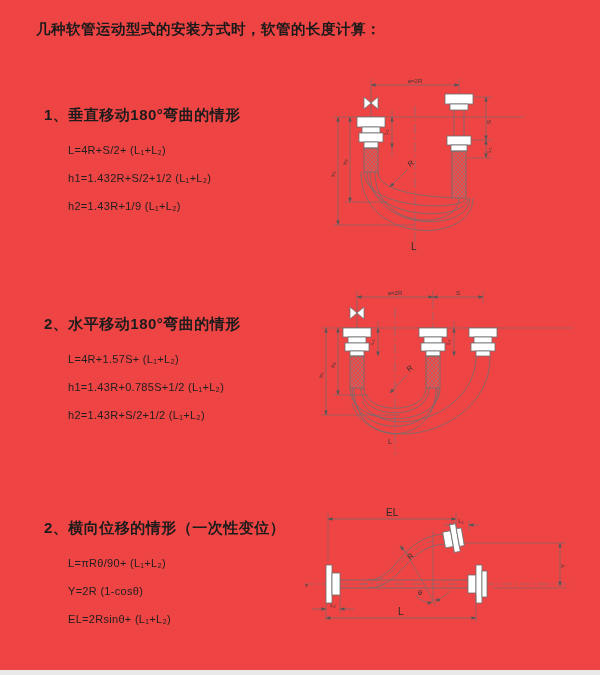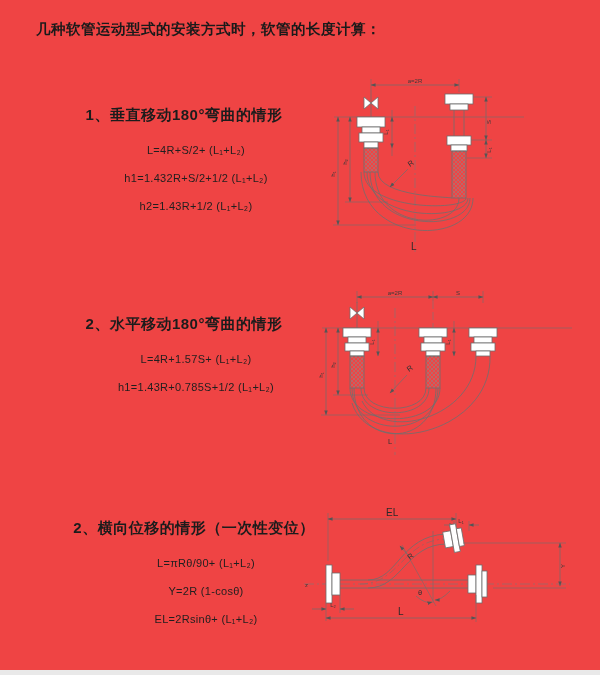--- a/index.html
+++ b/index.html
@@ -1,20 +1,20 @@
 <!DOCTYPE html>
 <html><head>
 <meta charset="utf-8">
 <style>
   html,body{margin:0;padding:0;background:#fff;}
   .page{position:relative;width:600px;height:675px;background:#ef4444;overflow:hidden;
         font-family:"Liberation Sans", sans-serif;color:#1c1c1c;}
   .title{position:absolute;left:36px;top:20px;font-size:14.5px;font-weight:bold;
          letter-spacing:.5px;margin:0;color:#1a1a1a;}
-  .sec{position:absolute;left:44px;width:280px;text-align:center;}
+  .sec{position:absolute;left:44px;width:280px;}
   .sec-heading{font-size:15px;font-weight:bold;margin:0 0 11px 0;letter-spacing:.5px;}
   .formula{font-size:11px;line-height:28px;padding-left:24px;letter-spacing:.3px;
            white-space:nowrap;color:#1f1f1f;}
   .diag{position:absolute;}
   .dt{font:6px "Liberation Sans", sans-serif;fill:#3a3a3a;}
   .dt7{font:7.5px "Liberation Sans", sans-serif;fill:#333;}
   .dt9{font:10px "Liberation Sans", sans-serif;fill:#2a2a2a;}
   .bottom-strip{position:absolute;left:0;bottom:0;width:600px;height:5px;background:#e9e9e9;}
 </style>
 </head>
@@ -32,27 +32,28 @@
       </pattern>
     </defs>
   </svg>
 
   <h1 class="title">几种软管运动型式的安装方式时，软管的长度计算：</h1>
 
   <section class="sec" style="top:106px">
     <div class="sec-heading">1、垂直移动180°弯曲的情形</div>
     <div class="formula">L=4R+S/2+ (L₁+L₂)</div>
     <div class="formula">h1=1.432R+S/2+1/2 (L₁+L₂)</div>
-    <div class="formula">h2=1.43R+1/2 (L₁+L₂)</div>
+    <div class="formula">h2=1.43R+1/9 (L₁+L₂)</div>
   </section>
 
   <section class="sec" style="top:315px">
     <div class="sec-heading">2、水平移动180°弯曲的情形</div>
     <div class="formula">L=4R+1.57S+ (L₁+L₂)</div>
     <div class="formula">h1=1.43R+0.785S+1/2 (L₁+L₂)</div>
+    <div class="formula">h2=1.43R+S/2+1/2 (L₁+L₂)</div>
   </section>
 
   <section class="sec" style="top:519px;width:300px">
     <div class="sec-heading">2、横向位移的情形（一次性变位）</div>
     <div class="formula">L=πRθ/90+ (L₁+L₂)</div>
     <div class="formula">Y=2R (1-cosθ)</div>
     <div class="formula">EL=2Rsinθ+ (L₁+L₂)</div>
   </section>
 
   <svg class="diag" style="left:316px;top:70px" width="275" height="185" viewBox="0 0 275 185">

